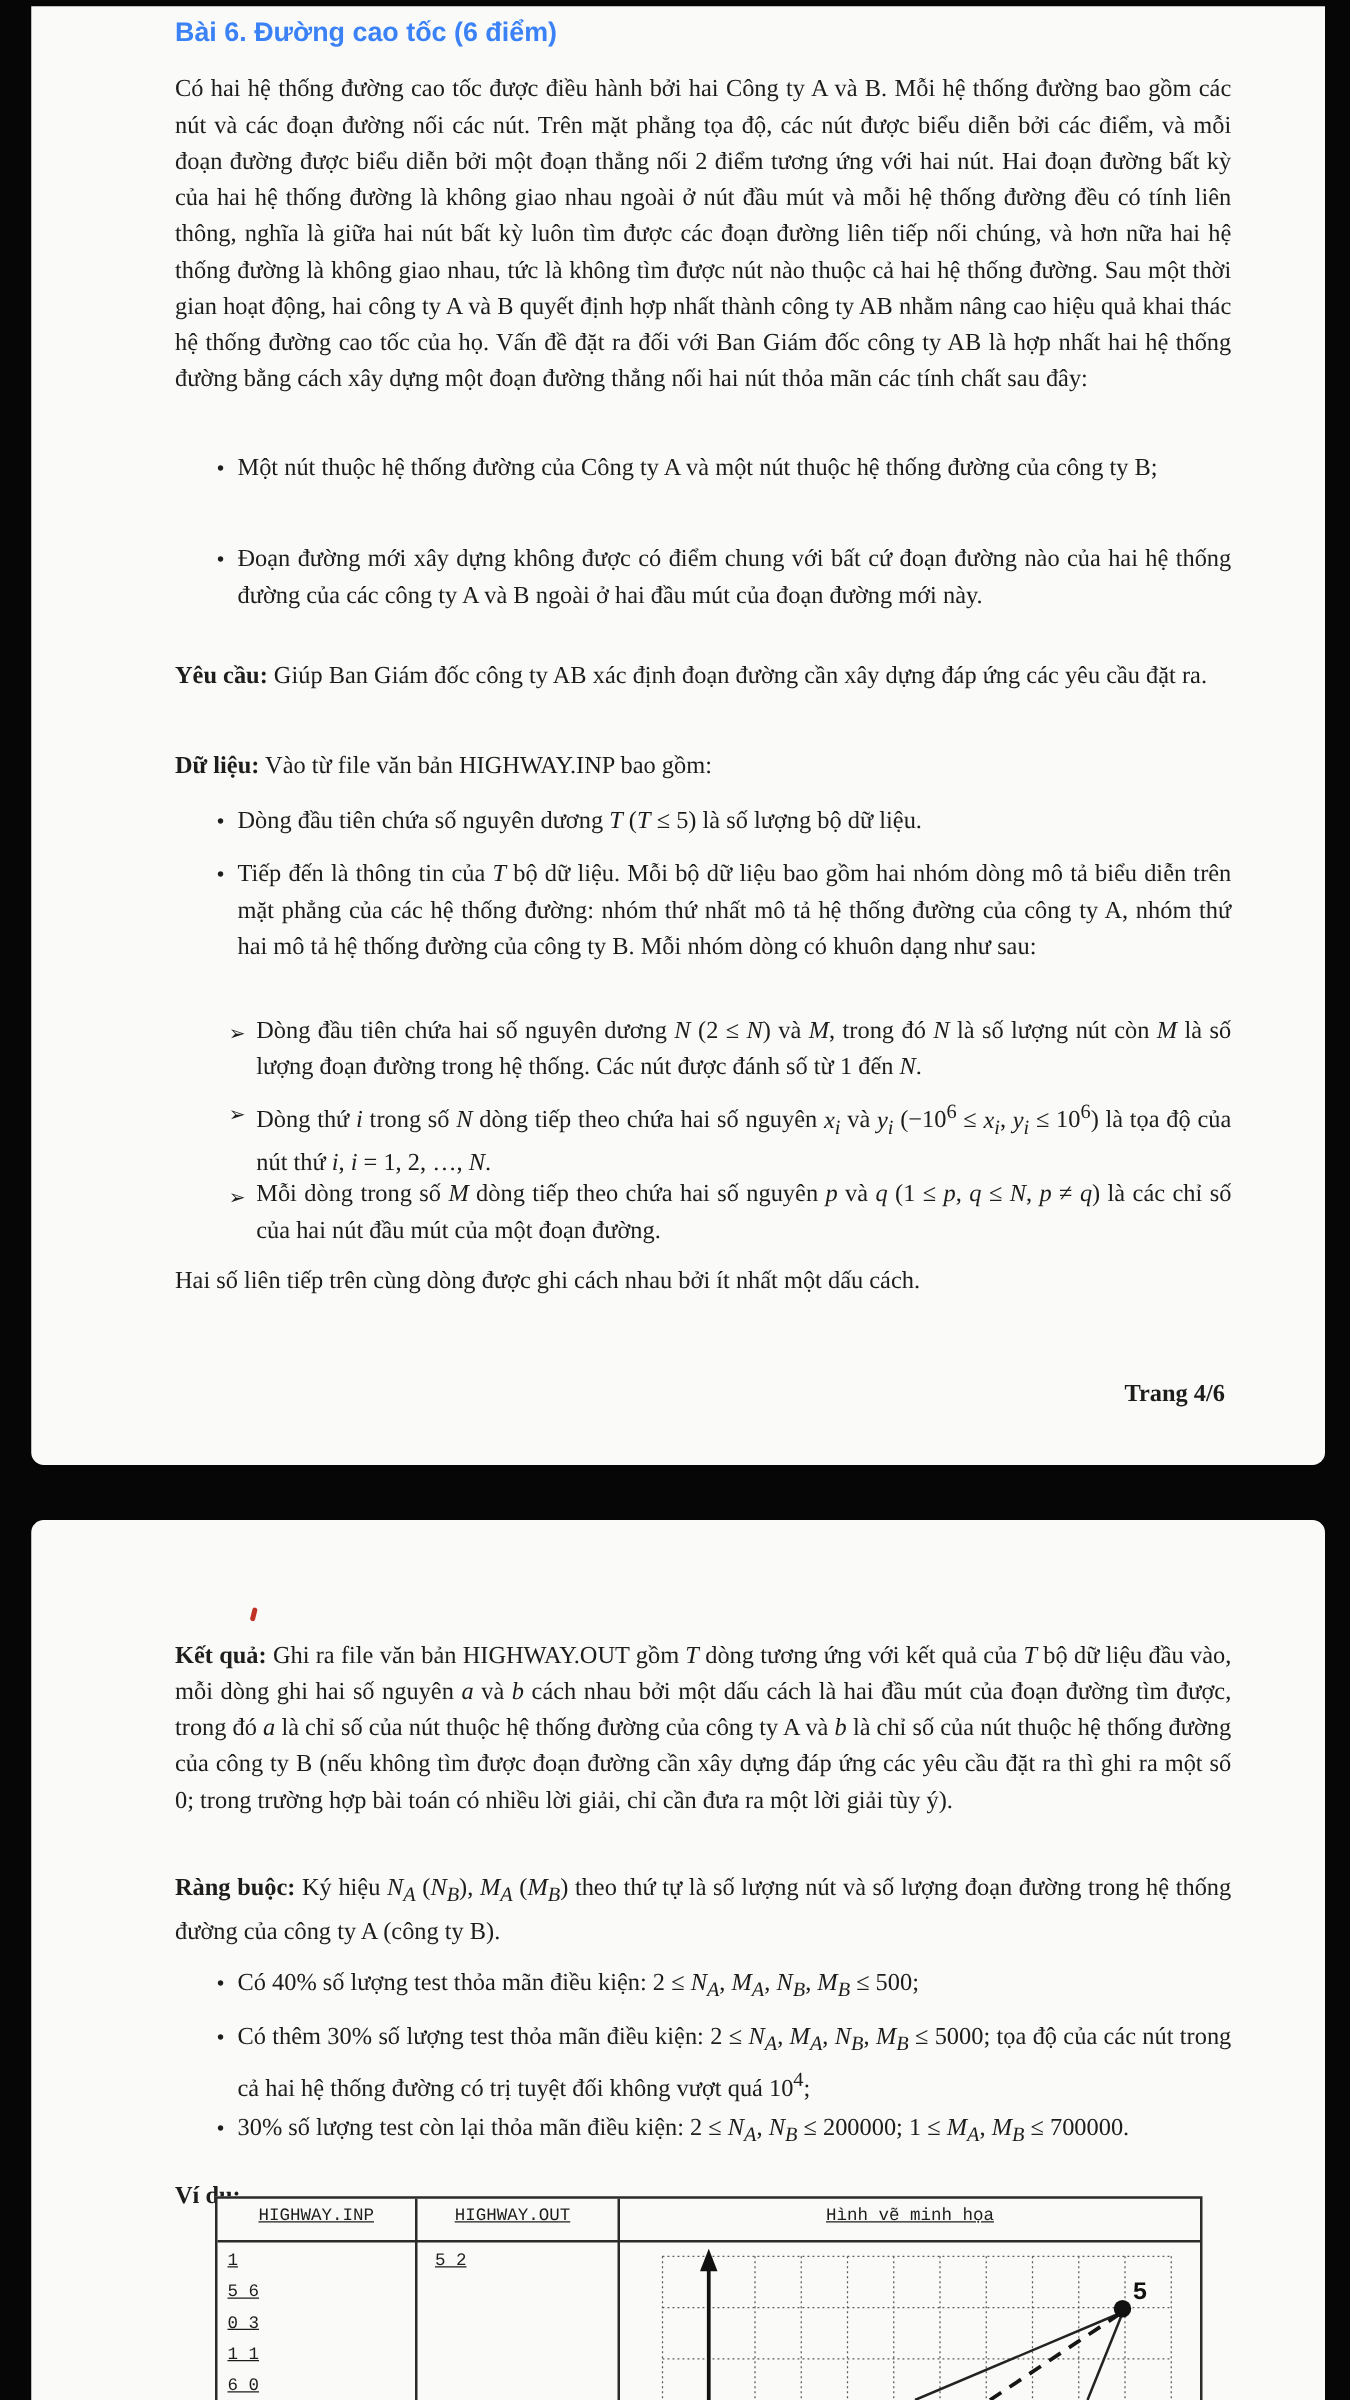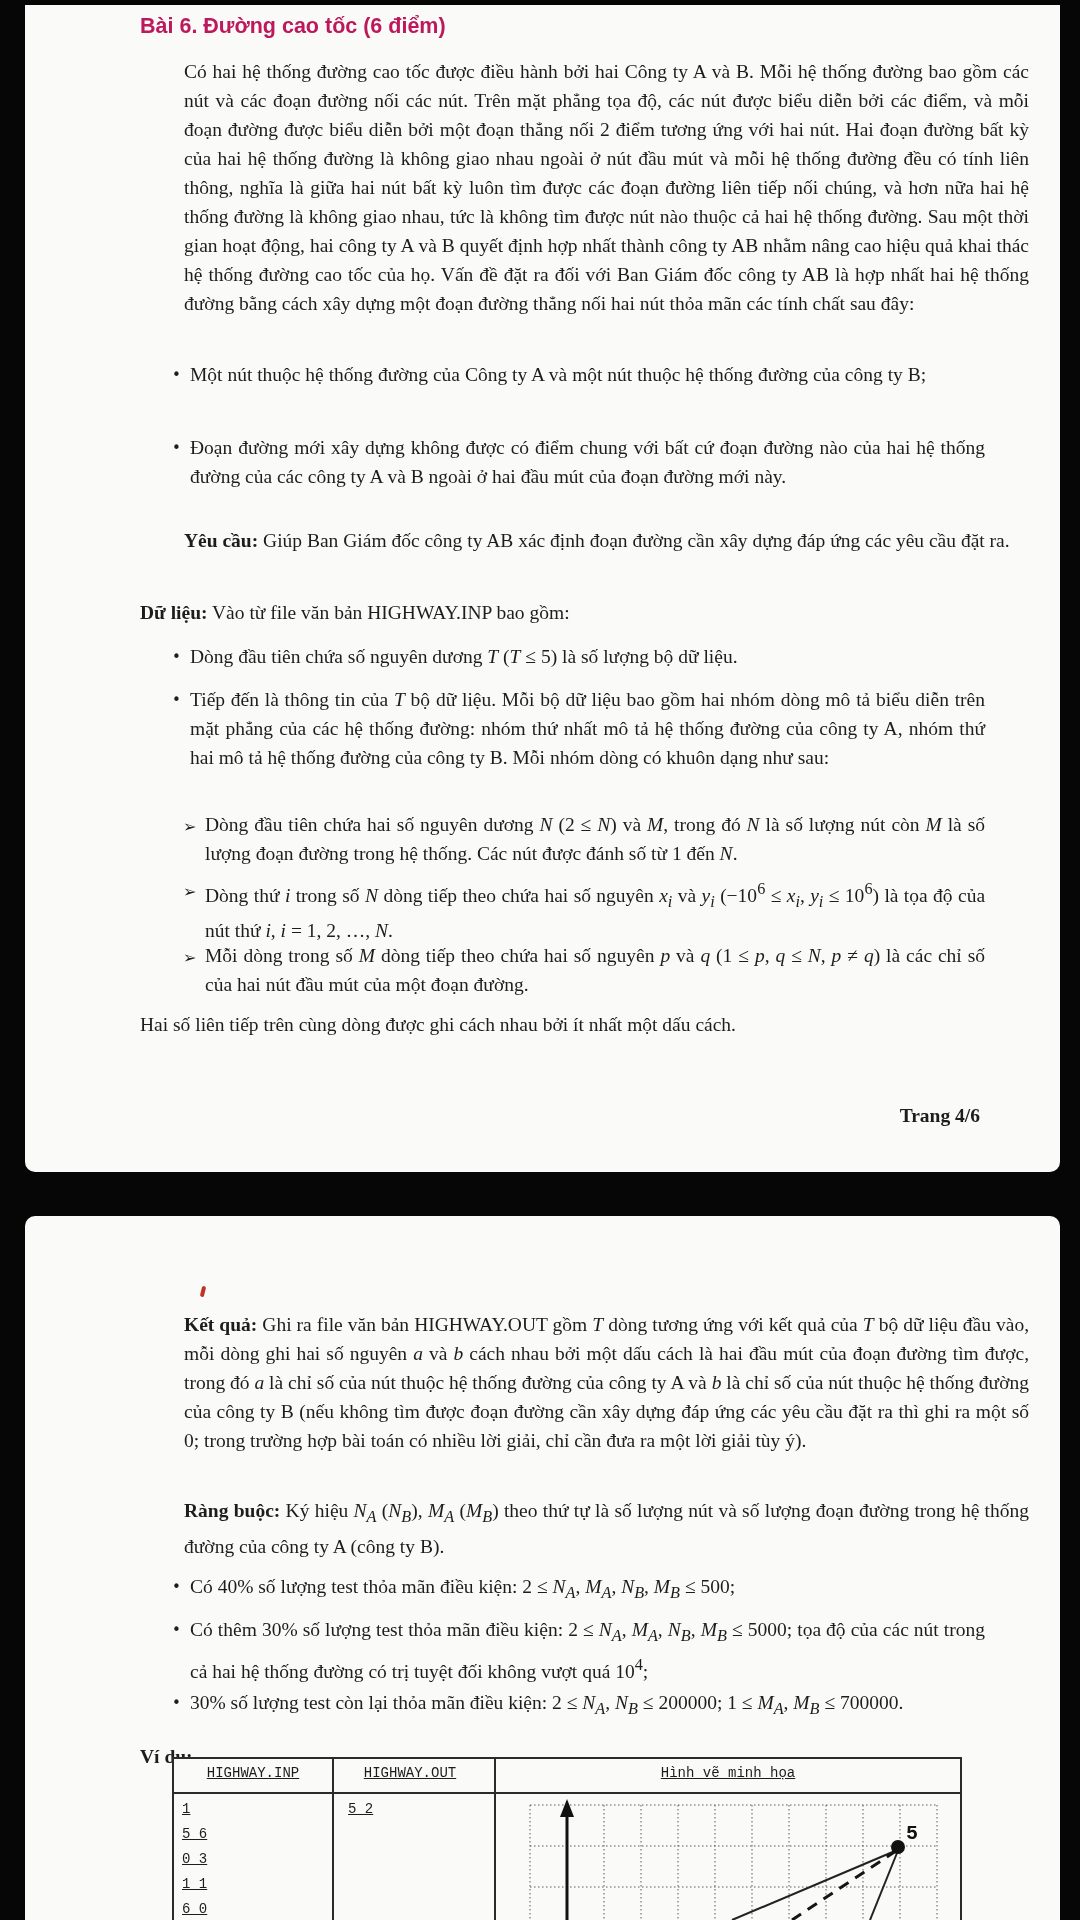--- a/index.html
+++ b/index.html
@@ -3,23 +3,23 @@
 <meta charset="utf-8">
 <style>
   html,body{margin:0;padding:0;}
   body{width:1080px;height:1920px;background:#060606;position:relative;overflow:hidden;
        font-family:"Liberation Serif","DejaVu Serif",serif;color:#1d1d1d;}
   .page{position:absolute;left:25px;width:1035px;background:#fafaf8;}
   #page1{top:5px;height:1167px;border-radius:0 0 10px 10px;}
   #page2{top:1216px;height:704px;border-radius:10px 10px 0 0;overflow:hidden;}
   .abs{position:absolute;}
   .serif{font-size:19.5px;line-height:29px;}
-  .just{text-align:justify;margin-left:44px;}
+  .just{text-align:justify;}
   .b{font-weight:bold;}
-  .title{font-family:"Liberation Sans",sans-serif;font-weight:bold;font-size:21.5px;color:#be185d;}
+  .title{font-family:"Liberation Sans",sans-serif;font-weight:bold;font-size:21.5px;color:#3b82f6;}
   .bullet{position:absolute;}
   .bullet .bm{position:absolute;left:0;top:1px;font-family:"DejaVu Sans",sans-serif;font-size:15px;}
   .bullet .bt{margin-left:18px;}
   .subbullet .bm{font-size:16px;top:2px;}
   .subbullet .bt{margin-left:22px;}
   .pagenum{font-weight:bold;font-size:19.5px;}
   .mono{font-family:"Liberation Mono","DejaVu Sans Mono",monospace;font-size:14px;text-decoration:underline;}
   
   .tbl{position:absolute;left:147px;top:541px;width:786px;height:170px;border:2px solid #2b2b2b;background:#fafaf8;}
   .tbl .hdr{position:absolute;left:0;top:0;right:0;height:33px;border-bottom:2px solid #2b2b2b;}

